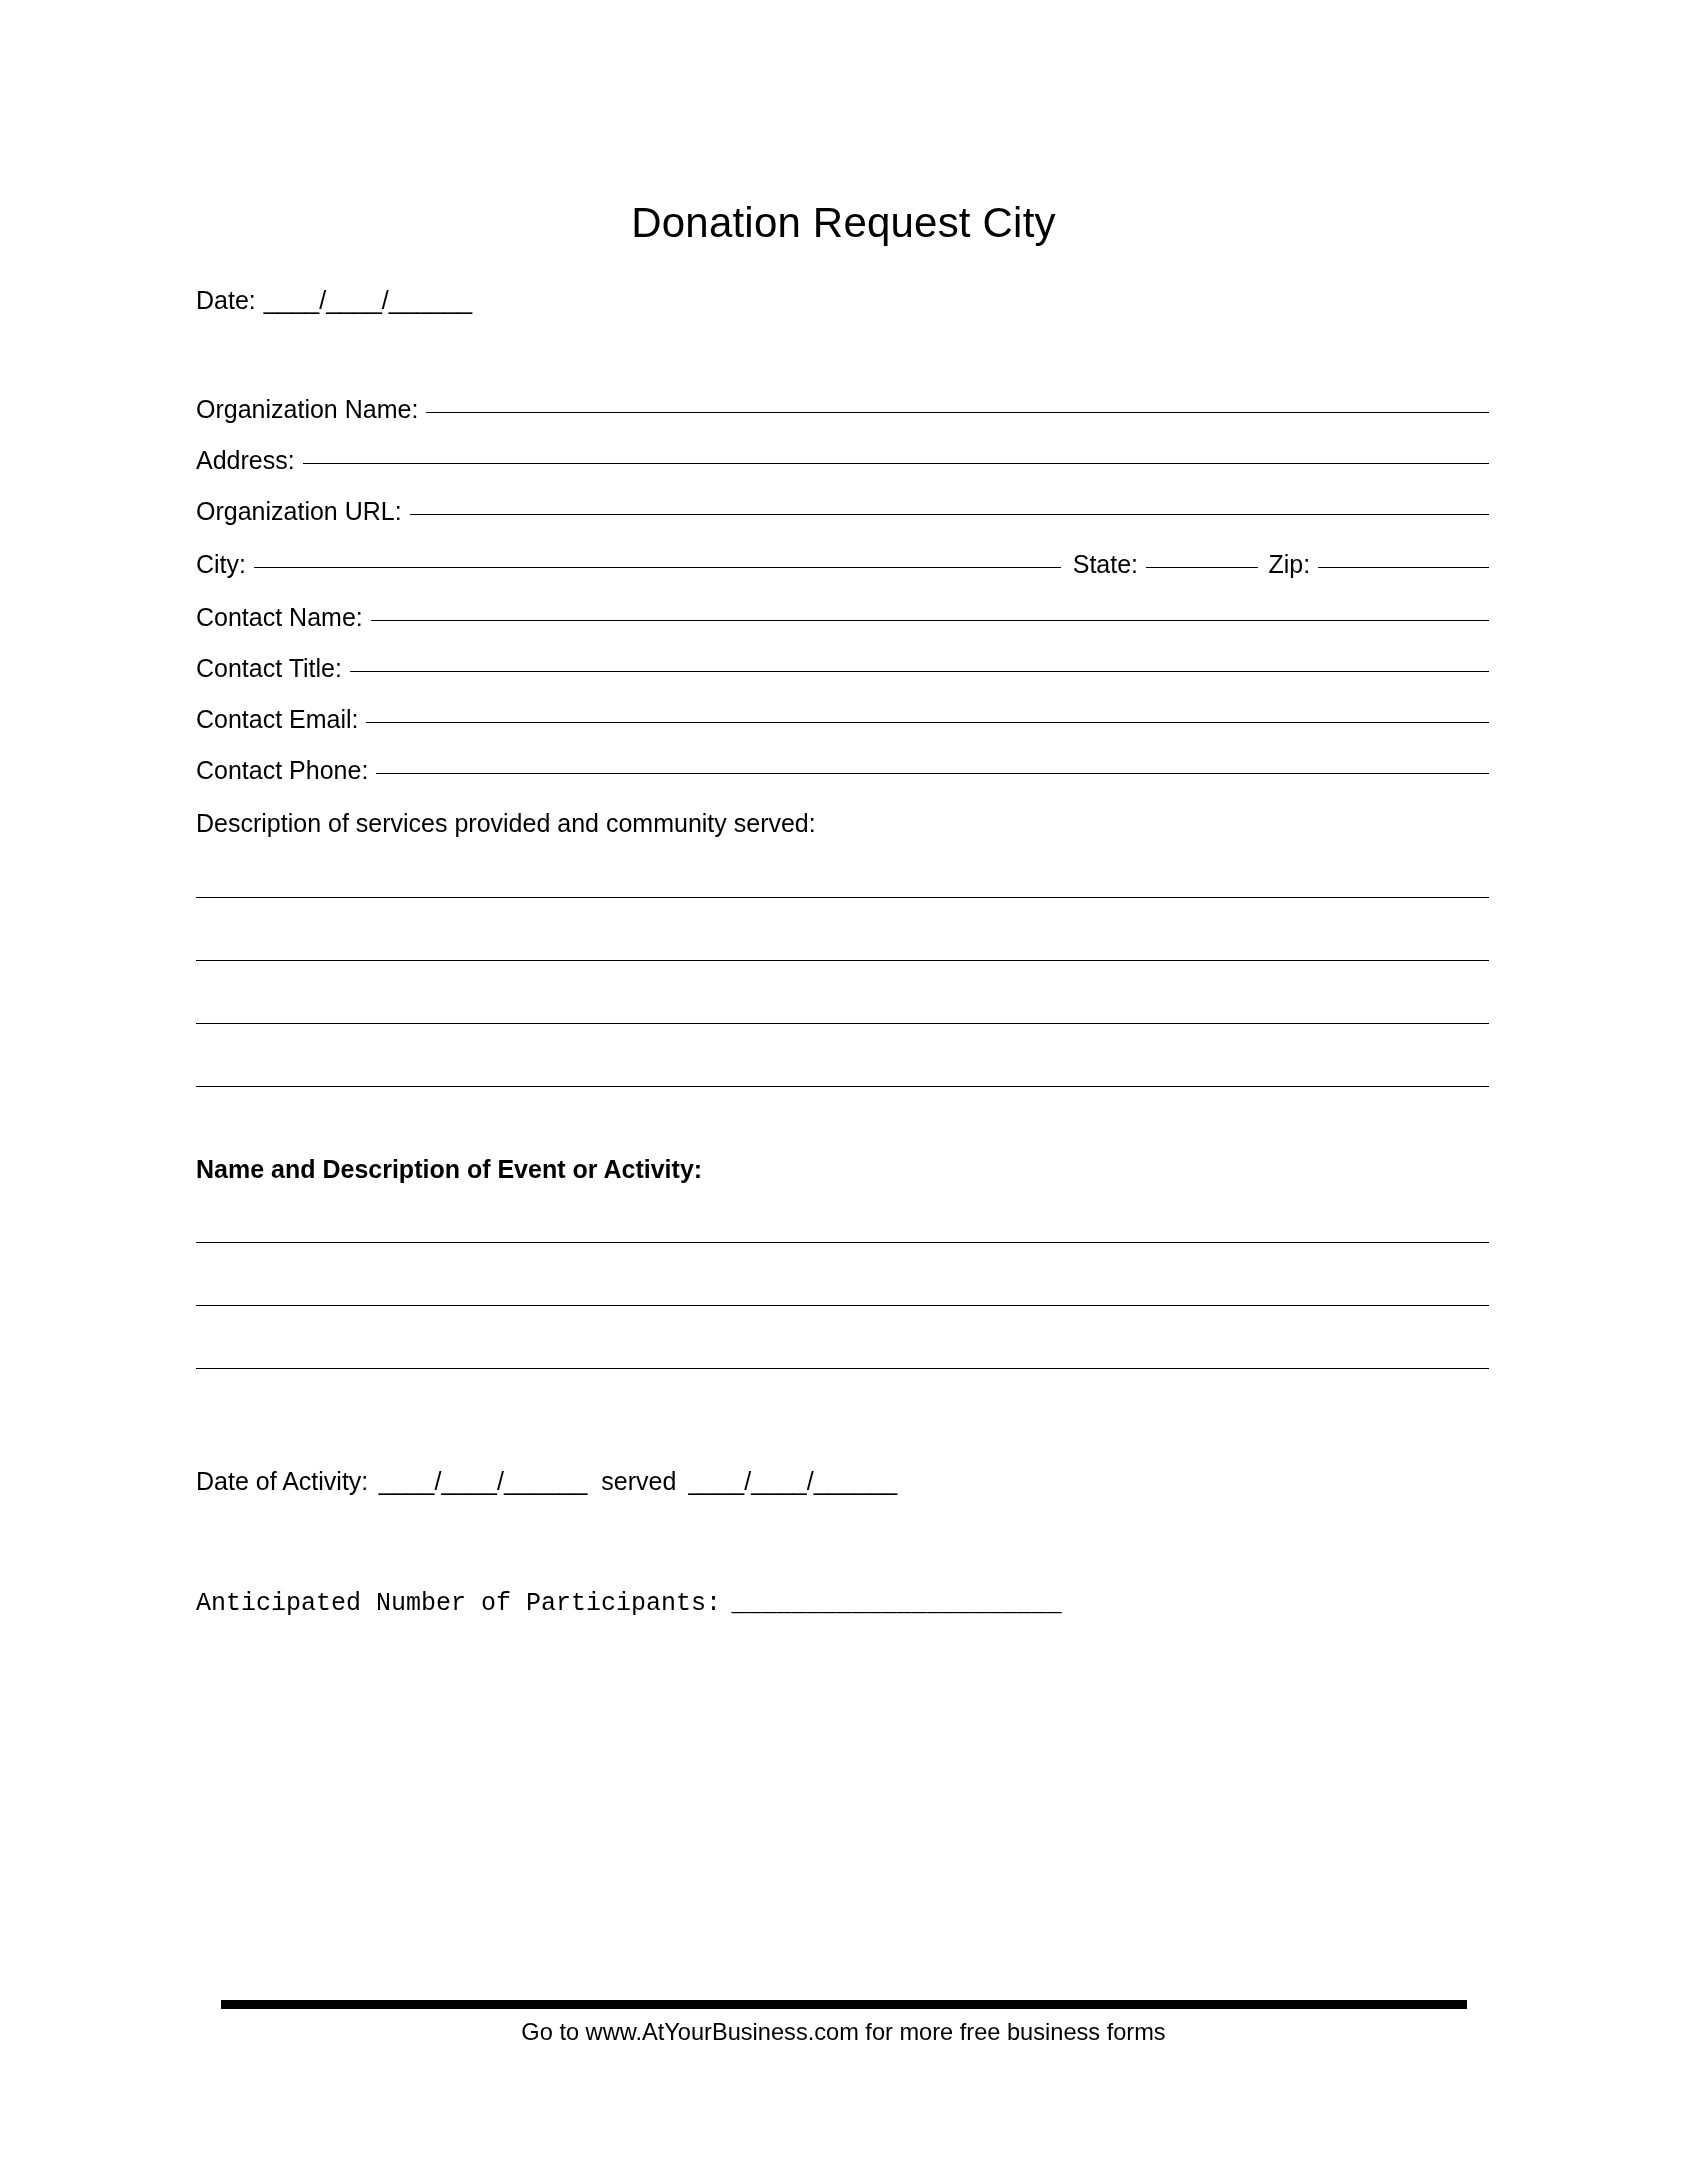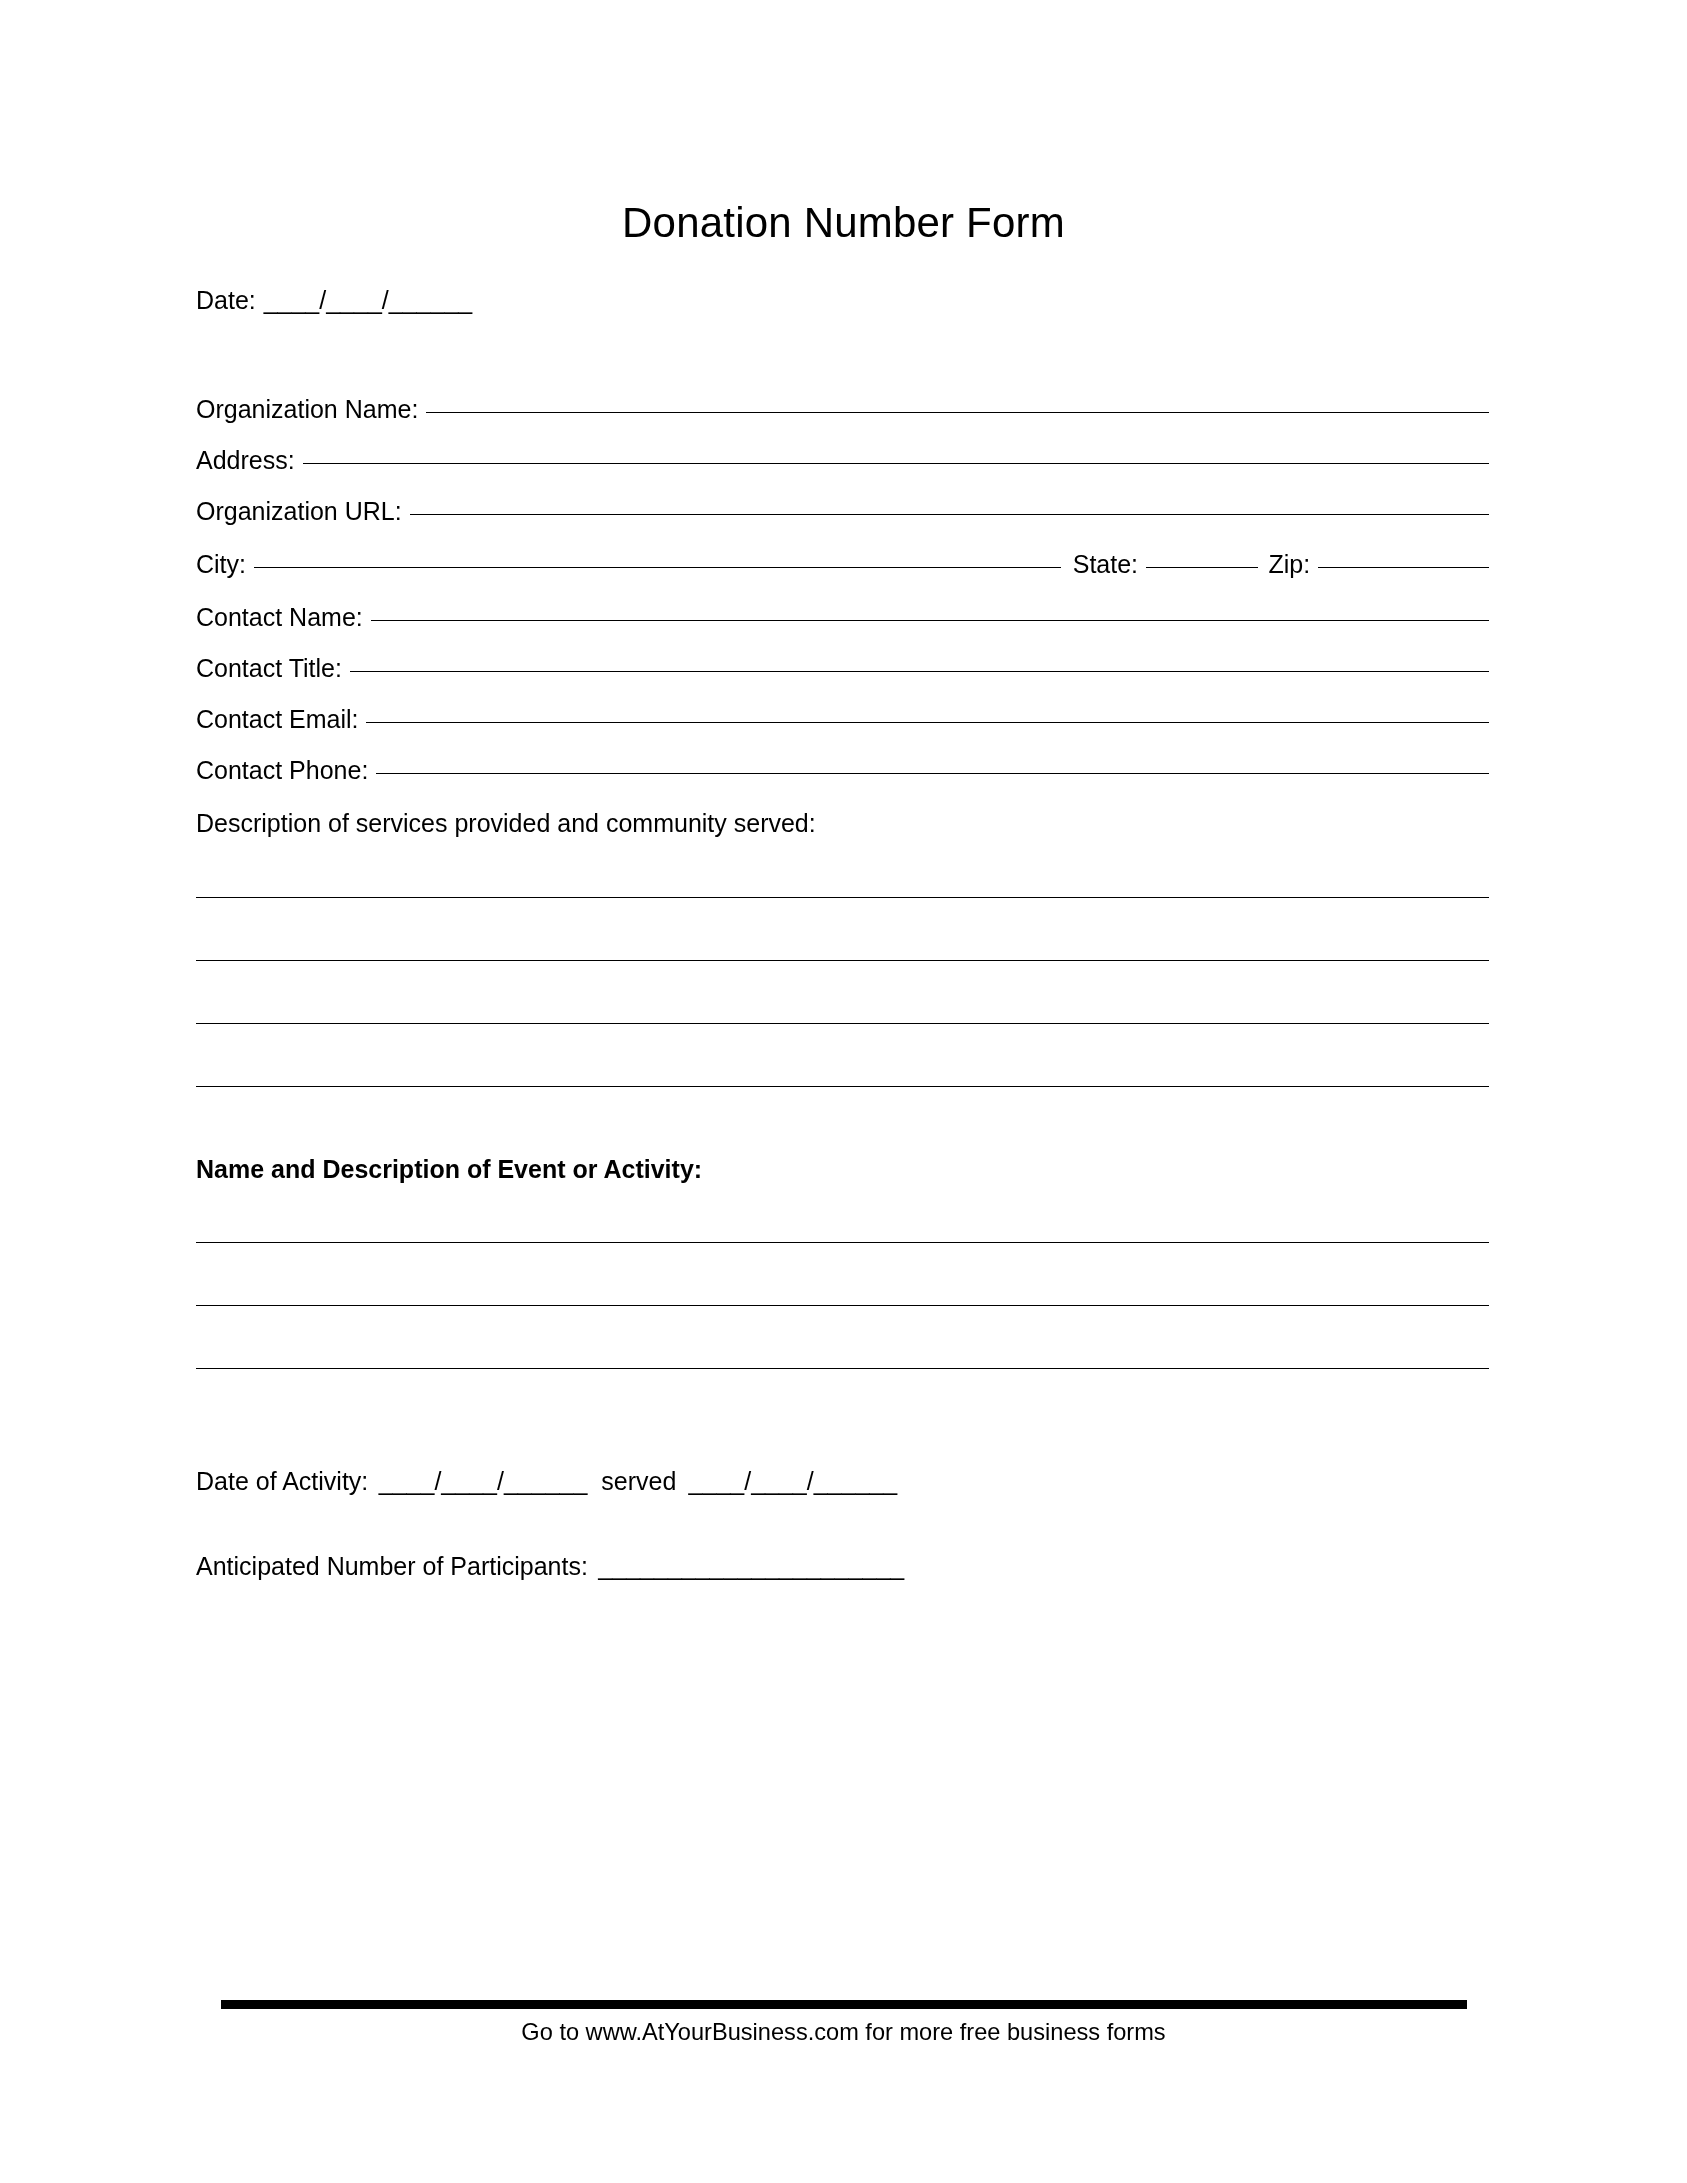--- a/index.html
+++ b/index.html
@@ -125,21 +125,21 @@
     top: -5.2px;
     height: 0.9px;
   }
 </style>
 </head>
 <body>
 
 <div class="page">
   <div class="sheet">
 
-    <div class="title">Donation Number Form</div>
+    <div class="title">Donation Request City</div>
 
     <div class="content">
 
       <div class="row">
         <span class="label">Date:</span>
         <span class="underscores" style="margin-left:7.9px;">____/____/______</span>
       </div>
 
       <div class="spacer-lg"></div>
 
@@ -200,21 +200,21 @@
       <div class="ruleline" style="margin-top:61px;"></div>
       <div class="ruleline" style="margin-top:61px;"></div>
 
       <div class="row" style="margin-top:100px;">
         <span class="label">Date of Activity:</span>
         <span class="underscores" style="margin-left:10.5px;">____/____/______</span>
         <span class="label" style="margin-left:14px;">served</span>
         <span class="underscores" style="margin-left:12.2px;">____/____/______</span>
       </div>
 
-      <div class="row" style="margin-top:60px;">
+      <div class="row" style="margin-top:97px;font-family:Liberation Mono, monospace;">
         <span class="label">Anticipated Number of Participants:</span>
         <span class="underscores" style="margin-left:10.5px;">______________________</span>
       </div>
 
     </div>
 
     <div class="footer-bar"></div>
     <div class="footer-text">Go to www.AtYourBusiness.com for more free business forms</div>
 
   </div>

